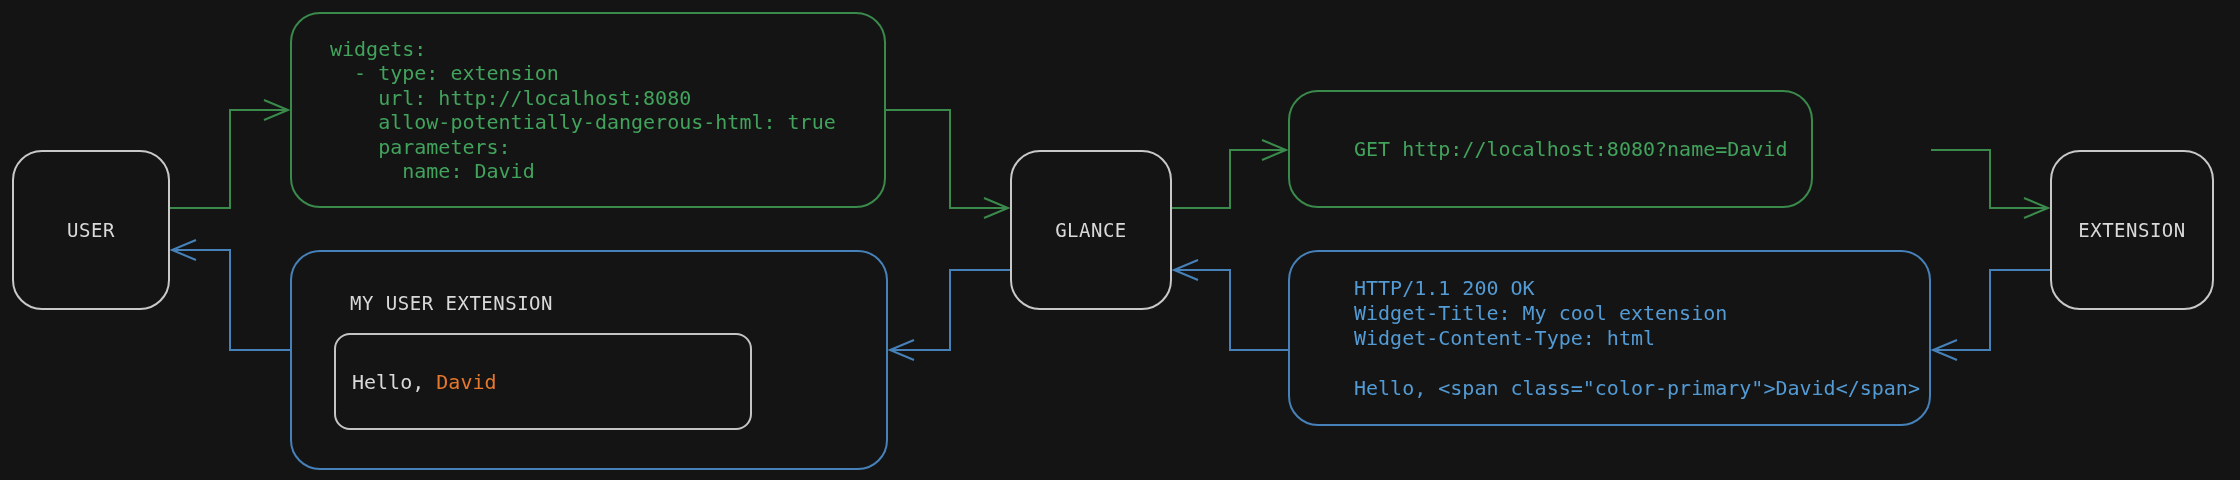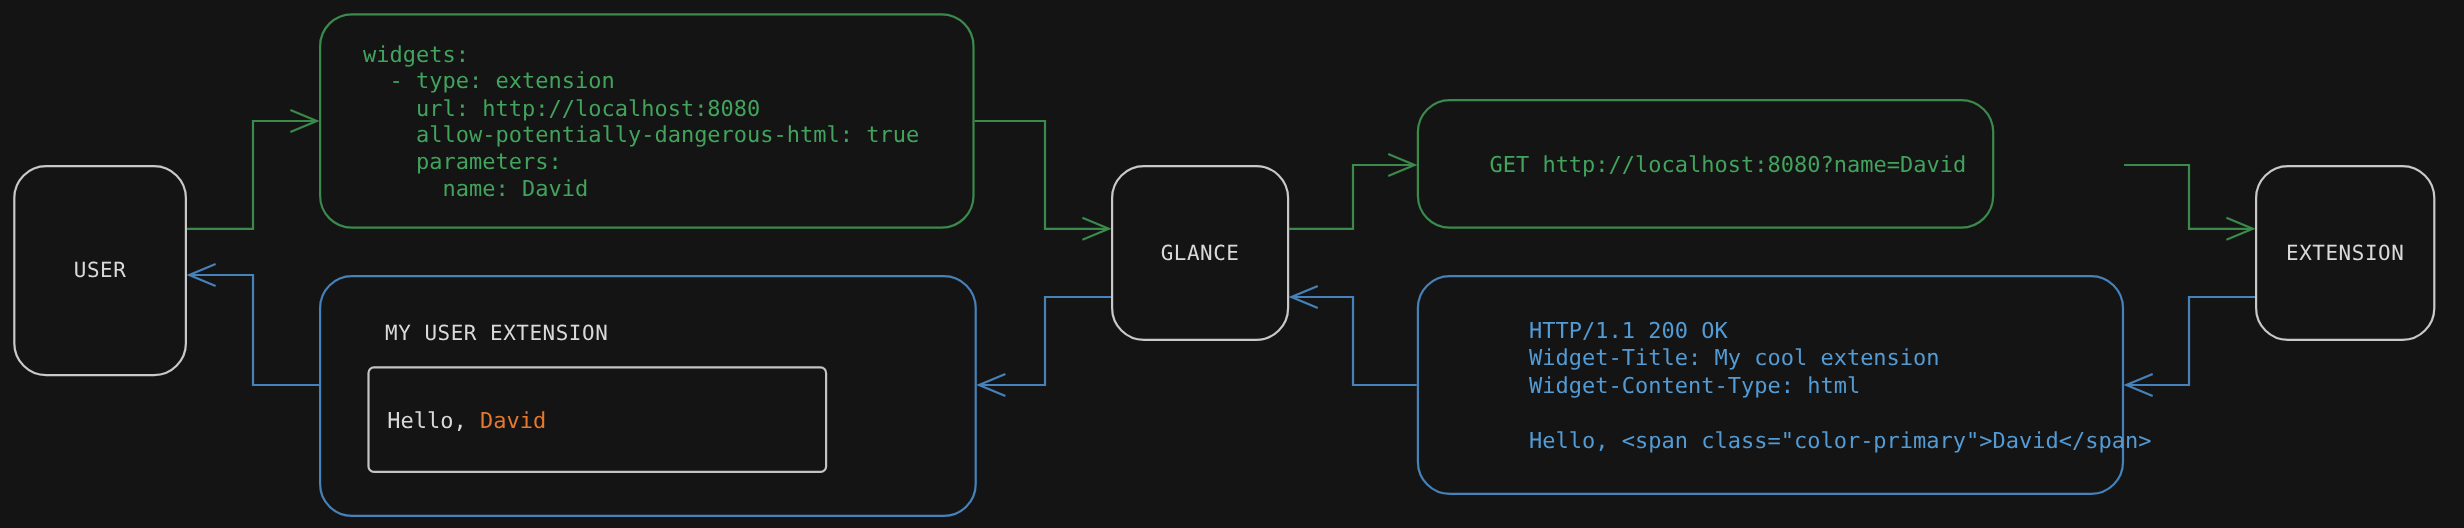--- a/index.html
+++ b/index.html
@@ -41,28 +41,28 @@
     display: flex;
     align-items: center;
   }
   .node {
     border: 2px solid var(--node-border);
     justify-content: center;
     color: var(--text);
     font-size: 19px;
     letter-spacing: 0.5px;
   }
-  .node.user      { left: 12px;   top: 150px; width: 158px; height: 192px; }
+  .node.user      { left: 12px;   top: 150px; width: 158px; height: 160px; }
   .node.glance    { left: 1010px; top: 150px; width: 162px; height: 160px; }
   .node.extension { left: 2050px; top: 150px; width: 164px; height: 160px; }
 
   .msg { border-width: 2px; border-style: solid; }
   .msg.config   { left: 290px;  top: 12px;  width: 596px; height: 196px; border-color: var(--request-line); }
   .msg.request  { left: 1288px; top: 90px;  width: 525px; height: 118px; border-color: var(--request-line); }
-  .msg.response { left: 1288px; top: 250px; width: 643px; height: 200px; border-color: var(--response-line); padding-left: 36px; }
+  .msg.response { left: 1288px; top: 250px; width: 643px; height: 176px; border-color: var(--response-line); }
   .msg.widget   { left: 290px;  top: 250px; width: 598px; height: 220px; border-color: var(--response-line); }
 
   .code {
     margin: 12px;
     font-family: inherit;
     font-size: 20px;
     white-space: pre;
   }
   .config .code   { padding-left: 26px; line-height: 24.5px; color: var(--request-text); }
   .request .code  { padding-left: 52px; line-height: 25px;   color: var(--request-text); }
@@ -74,21 +74,21 @@
     font-size: 19px;
     letter-spacing: 0.5px;
     color: var(--text);
   }
   .greeting-box {
     position: absolute;
     left: 42px; top: 81px;
     width: 418px; height: 97px;
     box-sizing: border-box;
     border: 2px solid var(--inner-border);
-    border-radius: 6px;
+    border-radius: 16px;
     display: flex;
     align-items: center;
     padding-left: 16px;
     font-size: 20px;
     white-space: pre;
   }
   .greeting-prefix { color: var(--text); white-space: pre; }
   .greeting-name   { color: var(--accent); white-space: pre; }
 </style>
 </head>

